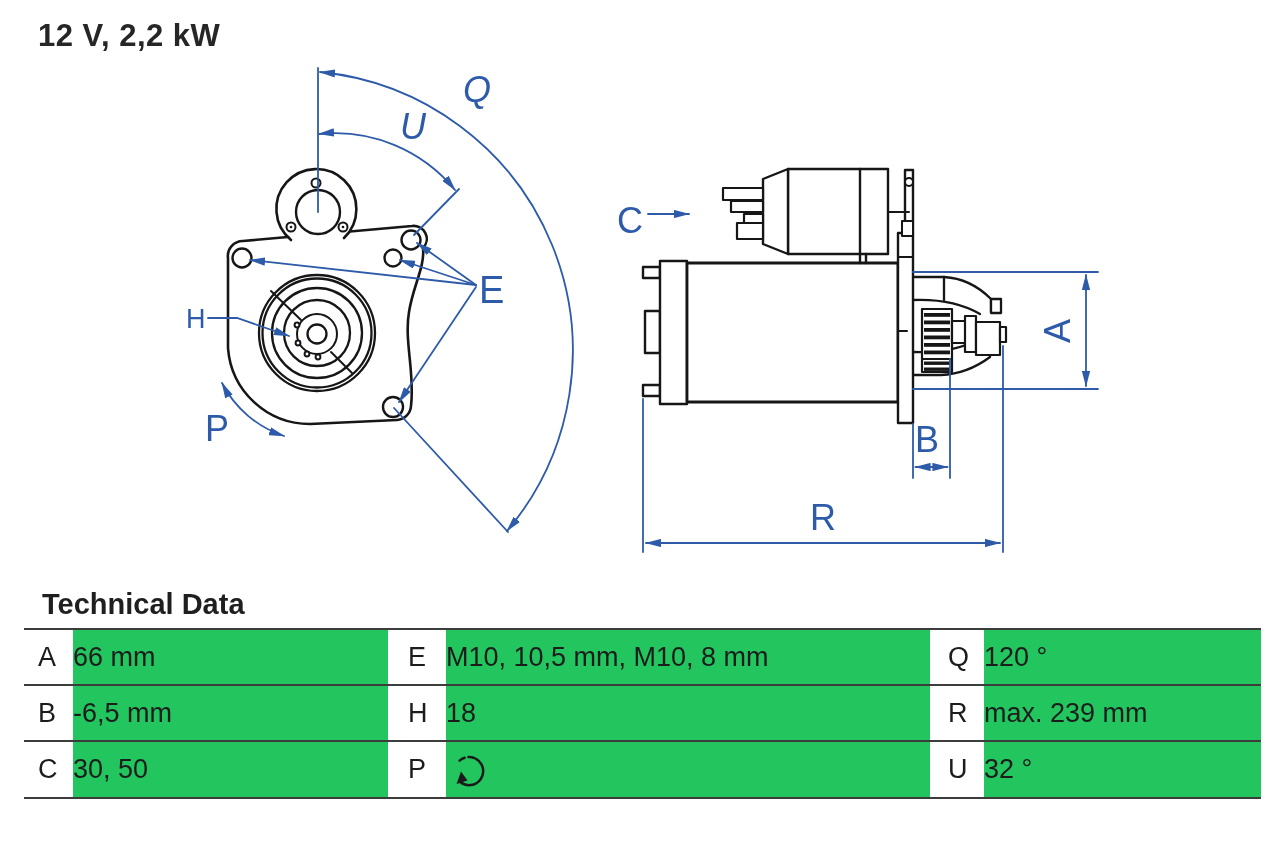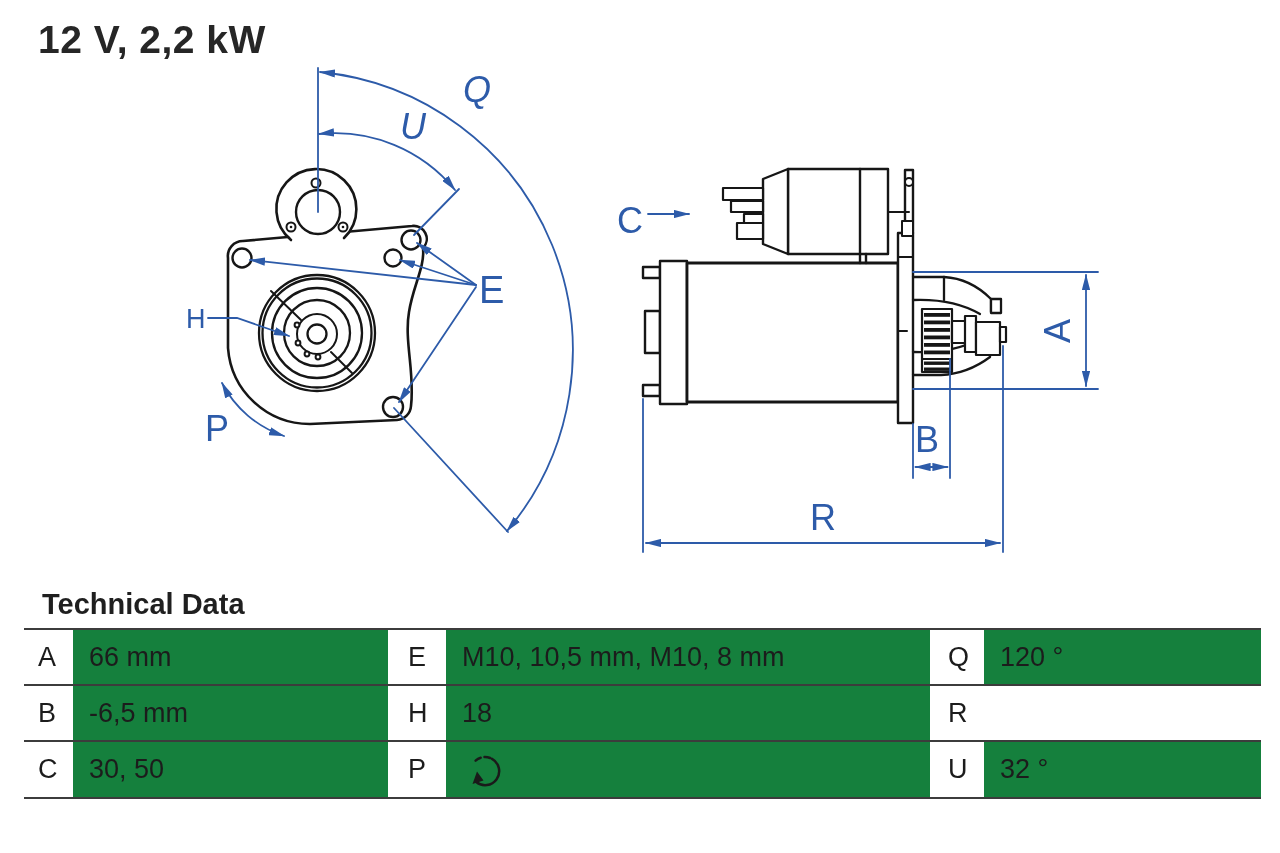--- a/index.html
+++ b/index.html
@@ -1,41 +1,41 @@
 <!DOCTYPE html>
 <html><head>
 <meta charset="utf-8">
 <style>
   html,body{margin:0;padding:0;}
   body{
     width:1280px;height:853px;background:#ffffff;position:relative;overflow:hidden;
     font-family:"Liberation Sans", sans-serif;color:#1c1c1c;
   }
   .page-title{
-    position:absolute;left:38px;top:18px;font-size:39px;font-weight:700;
+    position:absolute;left:38px;top:18px;font-size:31px;font-weight:700;
     color:#262626;letter-spacing:.5px;white-space:pre;
   }
   .drawing-svg{position:absolute;left:0;top:0;}
   .tech-heading{
     position:absolute;left:42px;top:588px;font-size:29px;font-weight:700;color:#1f1f1f;
   }
   .data-table{
     position:absolute;left:24px;top:628px;width:1237px;
     border-top:2px solid #3c3c3c;border-bottom:2px solid #3c3c3c;
   }
   .t-row{
     display:grid;grid-template-columns:49px 315px 58px 484px 54px 277px;
     height:54px;border-bottom:2px solid #3c3c3c;
   }
   .t-row:last-child{border-bottom:none;height:55px;}
   .cell{display:flex;align-items:center;font-size:27px;line-height:1;}
   .cell.key{background:#ffffff;padding-left:14px;}
   .cell.key.k2{padding-left:20px;}
   .cell.key.k3{padding-left:18px;}
-  .cell.val{background:#15803d;padding-left:16px;}
+  .cell.val{background:#22c55e;}
   .rot-icon{display:block;}
   svg text.dim{fill:#2d5ba9;}
   svg text.it{font-style:italic;}
 </style>
 </head>
 <body>
 
 <div class="page-title">12 V, 2,2 kW</div>
 
 <svg class="drawing-svg" width="1280" height="580" viewBox="0 0 1280 580">
@@ -200,20 +200,21 @@
     <div class="cell val">M10, 10,5 mm, M10, 8 mm</div>
     <div class="cell key k3">Q</div>
     <div class="cell val">120 °</div>
   </div>
   <div class="t-row">
     <div class="cell key">B</div>
     <div class="cell val">-6,5 mm</div>
     <div class="cell key k2">H</div>
     <div class="cell val">18</div>
     <div class="cell key k3">R</div>
+    <div class="cell val">max. 239 mm</div>
   </div>
   <div class="t-row">
     <div class="cell key">C</div>
     <div class="cell val">30, 50</div>
     <div class="cell key k2">P</div>
     <div class="cell val">
       <svg class="rot-icon" width="44" height="44" viewBox="0 0 44 44">
         <g stroke="#1a1a1a" stroke-width="2.5" fill="none" stroke-linecap="round">
           <path d="M 30 10.9 A 14 14 0 1 1 14 33.7"></path>
           <path d="M 13.6 12.6 A 14 14 0 0 1 18.7 9.7"></path>

